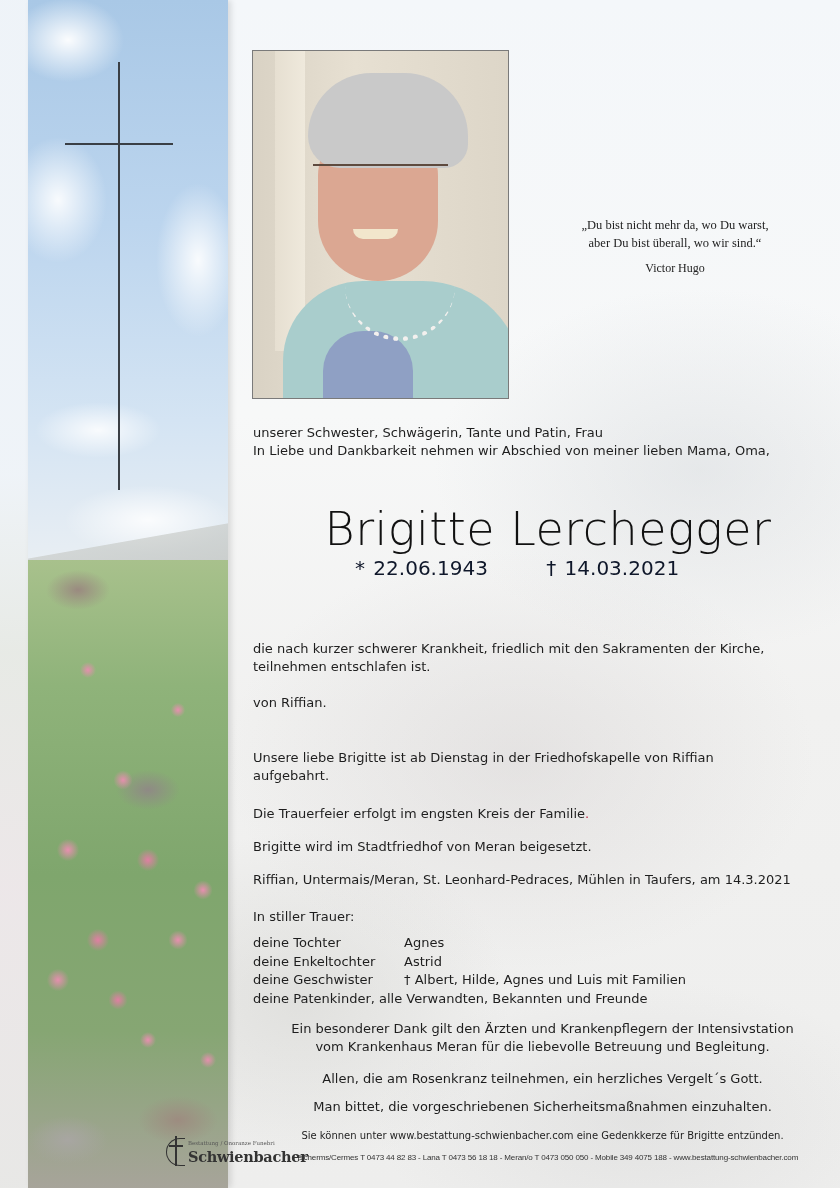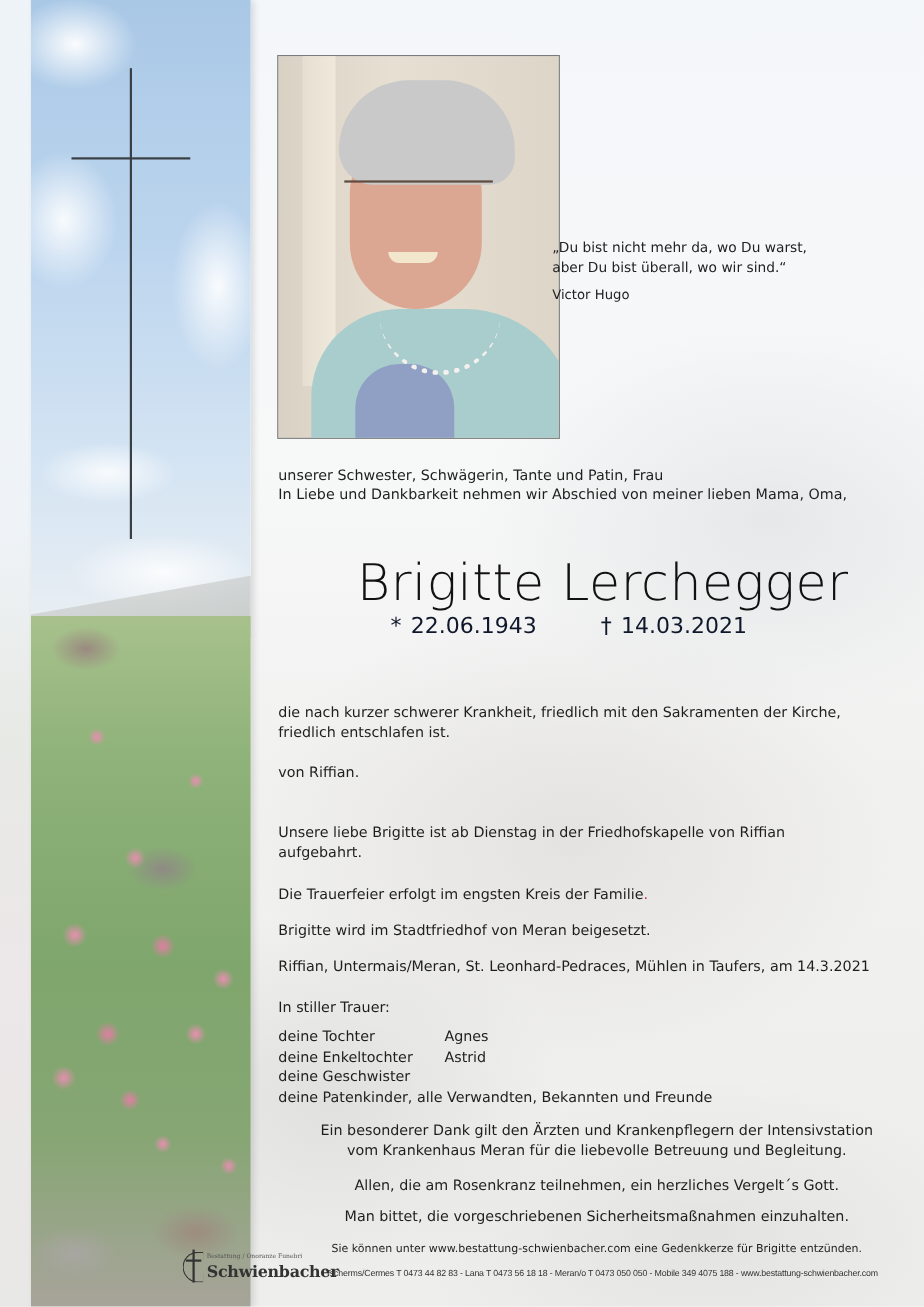--- a/index.html
+++ b/index.html
@@ -108,22 +108,22 @@
   .photo .necklace {
     position:absolute; left:92px; top:205px; width:110px; height:80px;
     border-bottom:5px dotted #f3f0ee; border-radius:0 0 60px 60px;
   }
   .photo .smile {
     position:absolute; left:100px; top:178px; width:45px; height:10px;
     background:#f2e6cc; border-radius:0 0 20px 20px;
   }
   
   .quote {
-    position:absolute; left:502px; top:216px; width:300px;
-    text-align:left; font-size:12.5px; line-height:18px; color:#222;
+    position:absolute; left:525px; top:216px; width:300px;
+    text-align:center; font-size:12.5px; line-height:18px; color:#222;font-family:Liberation Serif, serif;
   }
   .quote .author { margin-top:7px; font-size:12px; }
   
   .txt { position:absolute; left:253px; font-size:13px; line-height:18px; color:#1e1e1e; }
   .intro { top:424px; width:580px; }
   .name {
     position:absolute; left:278px; top:502px; width:540px;
     font-size:46px; letter-spacing:0.5px; font-weight:300; color:#111;
     font-family:"DejaVu Sans", sans-serif;
     text-align:center;
@@ -216,21 +216,21 @@
 
 <div class="name">Brigitte Lerchegger</div>
 
 <div class="dates">
   <span class="born">* 22.06.1943</span>
   <span class="died">† 14.03.2021</span>
 </div>
 
 <div class="txt p1">
   <div>die nach kurzer schwerer Krankheit, friedlich mit den Sakramenten der Kirche,</div>
-  <div>friedlich entschlafen ist.</div>
+  <div>teilnehmen entschlafen ist.</div>
 </div>
 <div class="txt p2">
   <div>von Riffian.</div>
 </div>
 <div class="txt p3">
   <div>Unsere liebe Brigitte ist ab Dienstag in der Friedhofskapelle von Riffian</div>
   <div>aufgebahrt.</div>
 </div>
 <div class="txt p4"><span>Die Trauerfeier erfolgt im engsten Kreis der Familie</span><span class="dot">.</span></div>
 <div class="txt p5">Brigitte wird im Stadtfriedhof von Meran beigesetzt.</div>
@@ -241,20 +241,21 @@
   <div class="row">
     <span class="rel">deine Tochter</span>
     <span>Agnes</span>
   </div>
   <div class="row">
     <span class="rel">deine Enkeltochter</span>
     <span>Astrid</span>
   </div>
   <div class="row">
     <span class="rel">deine Geschwister</span>
+    <span>† Albert, Hilde, Agnes und Luis mit Familien</span>
   </div>
   <div>deine Patenkinder, alle Verwandten, Bekannten und Freunde</div>
 </div>
 
 <div class="center-block thanks">
   <div>Ein besonderer Dank gilt den Ärzten und Krankenpflegern der Intensivstation</div>
   <div>vom Krankenhaus Meran für die liebevolle Betreuung und Begleitung.</div>
 </div>
 <div class="center-block rosary">Allen, die am Rosenkranz teilnehmen, ein herzliches Vergelt´s Gott.</div>
 <div class="center-block safety">Man bittet, die vorgeschriebenen Sicherheitsmaßnahmen einzuhalten.</div>

